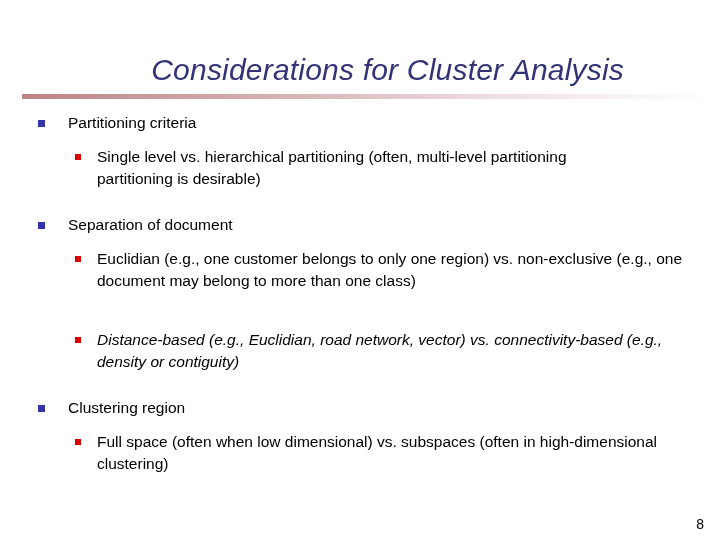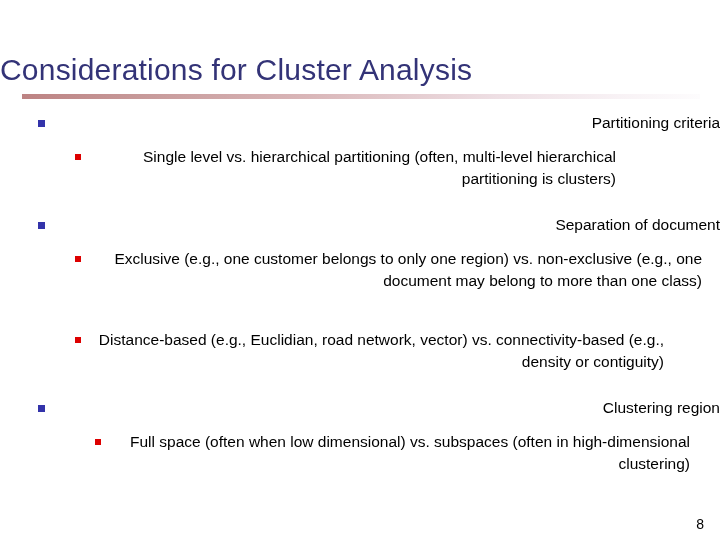--- a/index.html
+++ b/index.html
@@ -21,21 +21,22 @@
     height: 540px;
     background: #ffffff;
   }
 
   
   .title-block {
     position: absolute;
     left: 0;
     top: 32px;
     width: 624px;
-    text-align: left;
+    text-align: right;
+    font-style: italic;
   }
   .slide-title {
     display: inline-block;
     font-family: "Liberation Sans", sans-serif;
     font-size: 30px;
     font-weight: normal;
     line-height: 36px;
     color: #333377;
     letter-spacing: 0.2px;
     white-space: nowrap;
@@ -50,21 +51,20 @@
     height: 5px;
     background: linear-gradient(to right, #bd8383 0%, #c79a9a 18%, #d9b6b8 42%, #eedfe4 70%, #f8f2f5 88%, #fdfcfd 100%);
   }
 
   
   .body-block {
     position: absolute;
     left: 0;
     top: 112px;
     width: 720px;
-    text-align: right;
   }
 
   .group {
     position: relative;
   }
 
   .lvl1 {
     position: relative;
     padding-left: 68px;
     min-height: 20px;
@@ -106,22 +106,22 @@
     line-height: 22px;
     color: #000000;
     font-family: "Liberation Sans", sans-serif;
   }
 
   .gap-after-sub { height: 24px; }
 
   
   .g1 .lvl2 { padding-right: 104px; }
   .g2 .lvl2 { padding-right: 18px; }
-  .g3 .lvl2 { padding-right: 56px; }
-  .g4 .lvl2 { padding-right: 30px; margin-left: 20px; }
+  .g3 .lvl2 { padding-right: 56px; font-style: italic; }
+  .g4 .lvl2 { padding-right: 30px; }
 
   
   .page-number {
     position: absolute;
     right: 16px;
     bottom: 8px;
     font-size: 14px;
     line-height: 16px;
     color: #000000;
     font-family: "Liberation Sans", sans-serif;
@@ -140,34 +140,34 @@
 
   <div class="body-block">
 
     <div class="group g1">
       <div class="lvl1">
         <span class="marker"></span>
         <span class="text">Partitioning criteria</span>
       </div>
       <div class="lvl2">
         <span class="marker"></span>
-        <span class="text">Single level vs. hierarchical partitioning (often, multi-level hierarchical partitioning is clusters)</span>
+        <span class="text">Single level vs. hierarchical partitioning (often, multi-level partitioning partitioning is desirable)</span>
       </div>
     </div>
 
     <div class="gap-after-sub"></div>
 
     <div class="group g2">
       <div class="lvl1">
         <span class="marker"></span>
         <span class="text">Separation of document</span>
       </div>
       <div class="lvl2">
         <span class="marker"></span>
-        <span class="text">Exclusive (e.g., one customer belongs to only one region) vs. non-exclusive (e.g., one document may belong to more than one class)</span>
+        <span class="text">Euclidian (e.g., one customer belongs to only one region) vs. non-exclusive (e.g., one document may belong to more than one class)</span>
       </div>
     </div>
 
     <div class="gap-after-sub"></div>
 
     <div class="group g3">
       <div class="lvl2">
         <span class="marker"></span>
         <span class="text">Distance-based (e.g., Euclidian, road network, vector)  vs. connectivity-based (e.g., density or contiguity)</span>
       </div>

